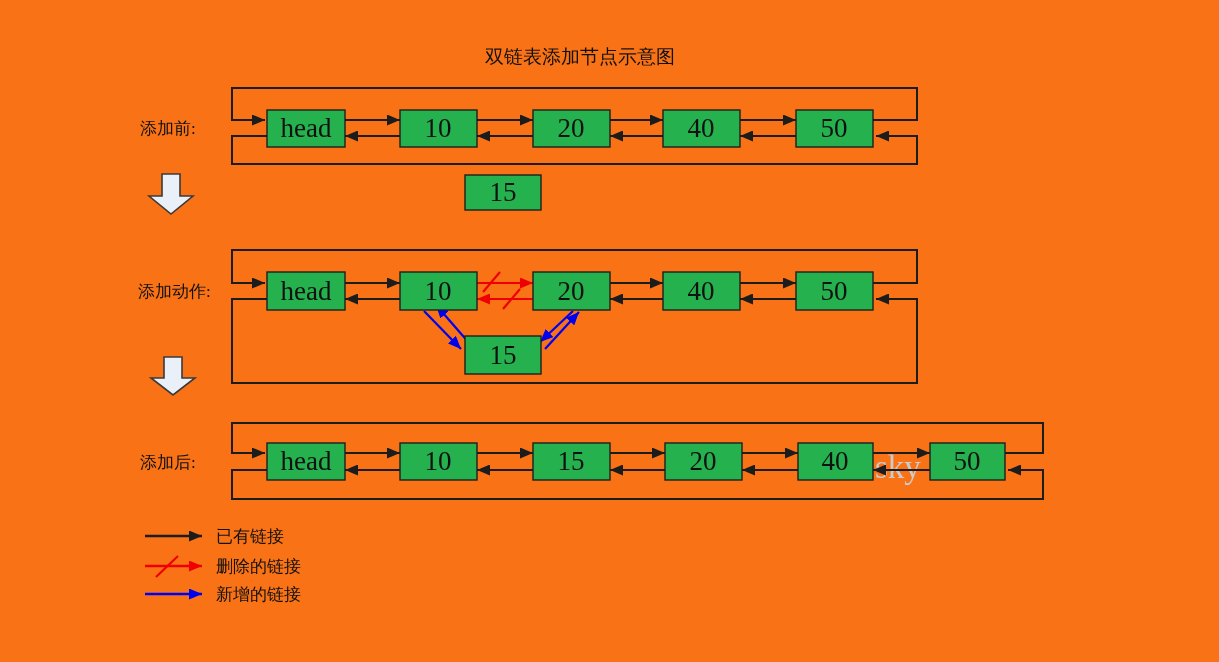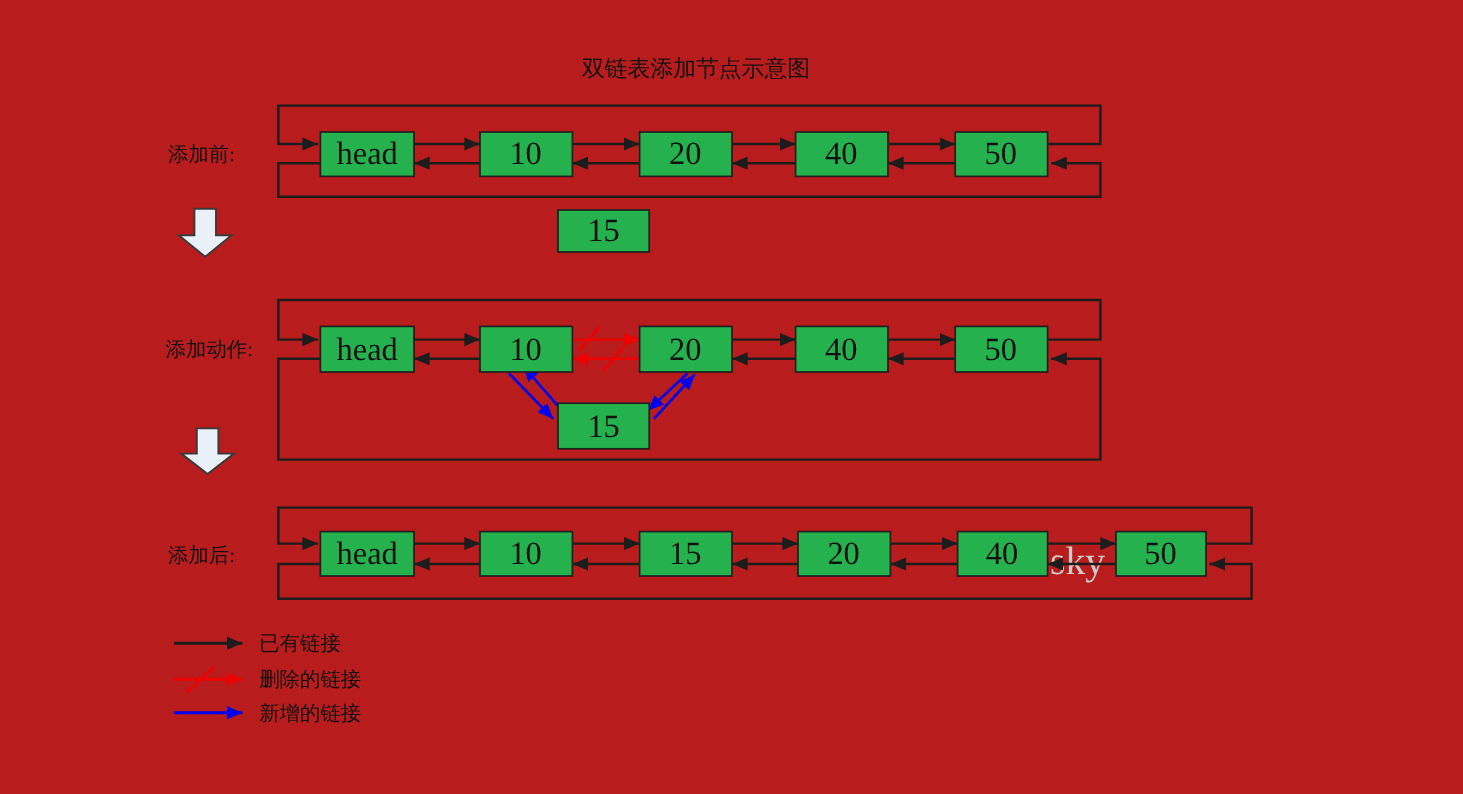--- a/index.html
+++ b/index.html
@@ -8,21 +8,21 @@
     background: #ffffff;
     width: 1219px;
     height: 662px;
     overflow: hidden;
     font-family: "Liberation Serif", "DejaVu Serif", serif;
   }
   #stage {
     position: relative;
     width: 1219px;
     height: 662px;
-    background: #b91c1c;
+    background: #f97316;
   }
   svg { display: block; }
   .lnk      { stroke: #1c1c1c; stroke-width: 2; fill: none; }
   .lnk-red  { stroke: #ee0000; stroke-width: 2; fill: none; }
   .lnk-blue { stroke: #0000ee; stroke-width: 2.2; fill: none; }
   .lnk-legend { stroke-width: 2.6; }
   .slash    { stroke: #ee0000; stroke-width: 2.2; fill: none; }
   .node     { stroke: #1f1f1f; stroke-width: 1.4; }
   .node-txt {
     font-family: "Liberation Serif", "DejaVu Serif", serif;

